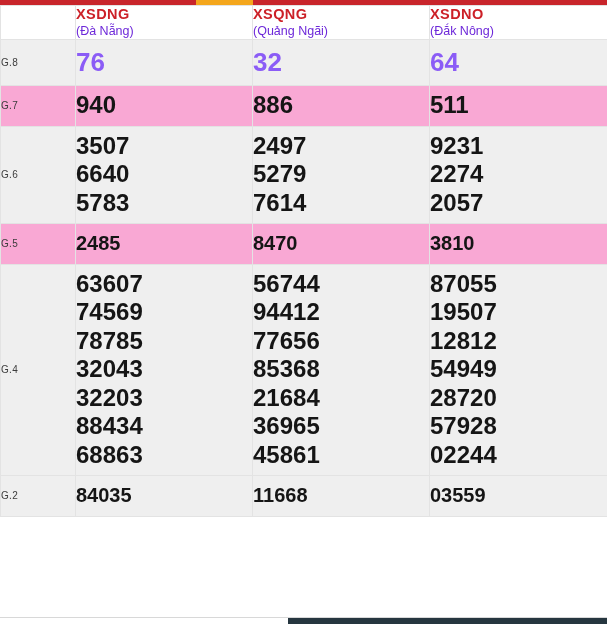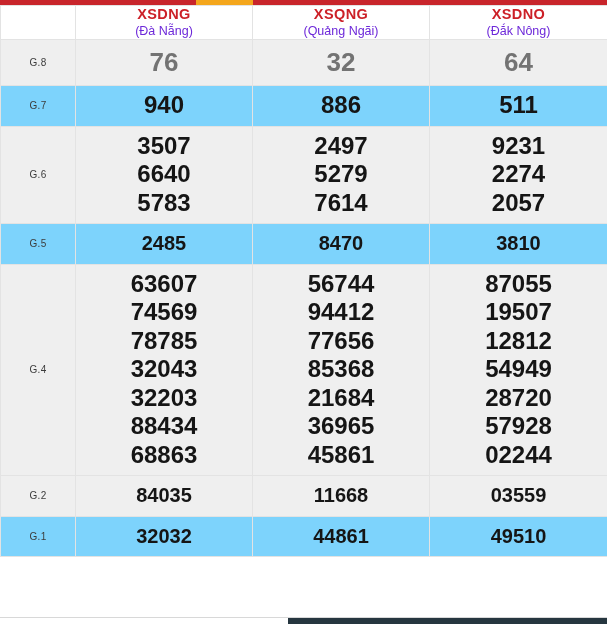--- a/index.html
+++ b/index.html
@@ -61,26 +61,26 @@
     border-collapse: collapse;
     table-layout: fixed;
   }
   .result-table col.c-label { width: 75px; }
   .result-table col.c-prov  { width: 177px; }
   .result-table col.c-prov3 { width: 178px; }
 
   .result-table td,
   .result-table th {
     border: 1px solid #e3e3e3;
-    text-align: center;
+    text-align: left;
     vertical-align: middle;
     padding: 0;
   }
   .result-table tr.row-alt td { background: #efefef; }
-  .result-table tr.row-plain td { background: #7dd3fc; }
+  .result-table tr.row-plain td { background: #f9a8d4; }
 
   
   thead th {
     background: #ffffff;
     padding: 4px 0 7px 0;
     font-weight: normal;
   }
   .prov-code {
     display: block;
     color: #cc2027;
@@ -113,21 +113,21 @@
     font-weight: bold;
     color: #151515;
     line-height: 28.5px;
     padding: 5px 0 6px 0;
     font-family: "Liberation Sans", sans-serif;
   }
   td.nums .n { display: block; white-space: nowrap; }
 
   
   tr.row-g8 td.nums {
-    color: #737373;
+    color: #8b5cf6;
     font-size: 26px;
     line-height: 32px;
     padding: 6px 0 7px 0;
   }
   tr.row-g7 td.nums { font-size: 24px; }
   tr.row-g5 td.nums { font-size: 20px; }
   tr.row-g2 td.nums { font-size: 20px; }
   tr.row-g1 td.nums { font-size: 20px; }
 </style>
 </head>
@@ -251,29 +251,17 @@
         <td class="nums">
           <span class="n">84035</span>
         </td>
         <td class="nums">
           <span class="n">11668</span>
         </td>
         <td class="nums">
           <span class="n">03559</span>
         </td>
       </tr>
-      <tr class="row-plain row-g1">
-        <td class="prize-label">G.1</td>
-        <td class="nums">
-          <span class="n">32032</span>
-        </td>
-        <td class="nums">
-          <span class="n">44861</span>
-        </td>
-        <td class="nums">
-          <span class="n">49510</span>
-        </td>
-      </tr>
     </tbody>
 </table>
 
 <div id="bottom-rule"></div>
 <div id="bottom-strip"></div>
 
 </body></html>

